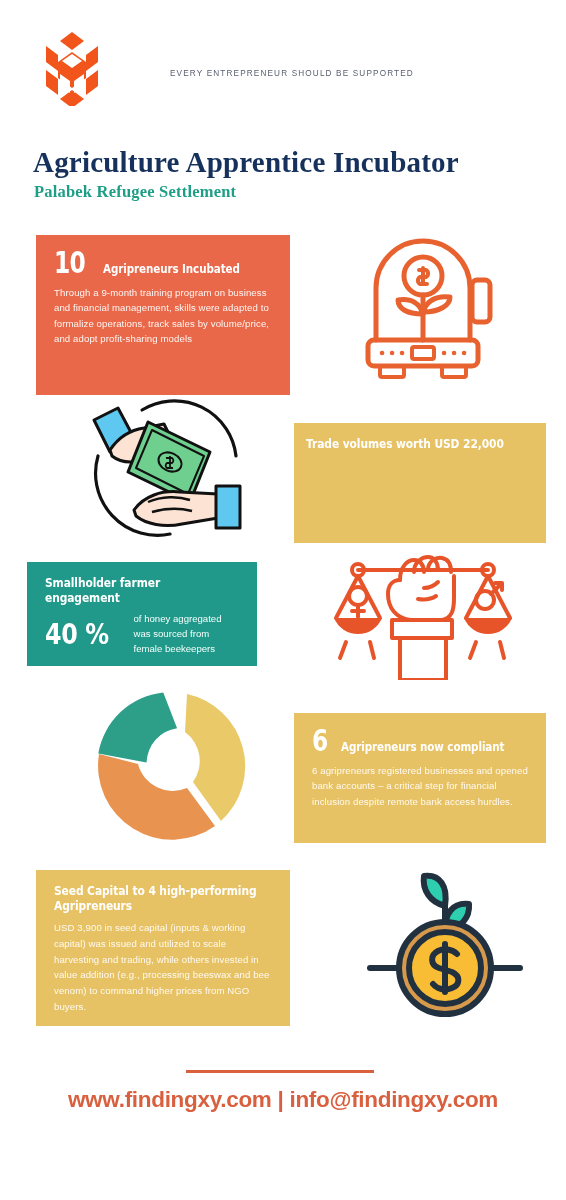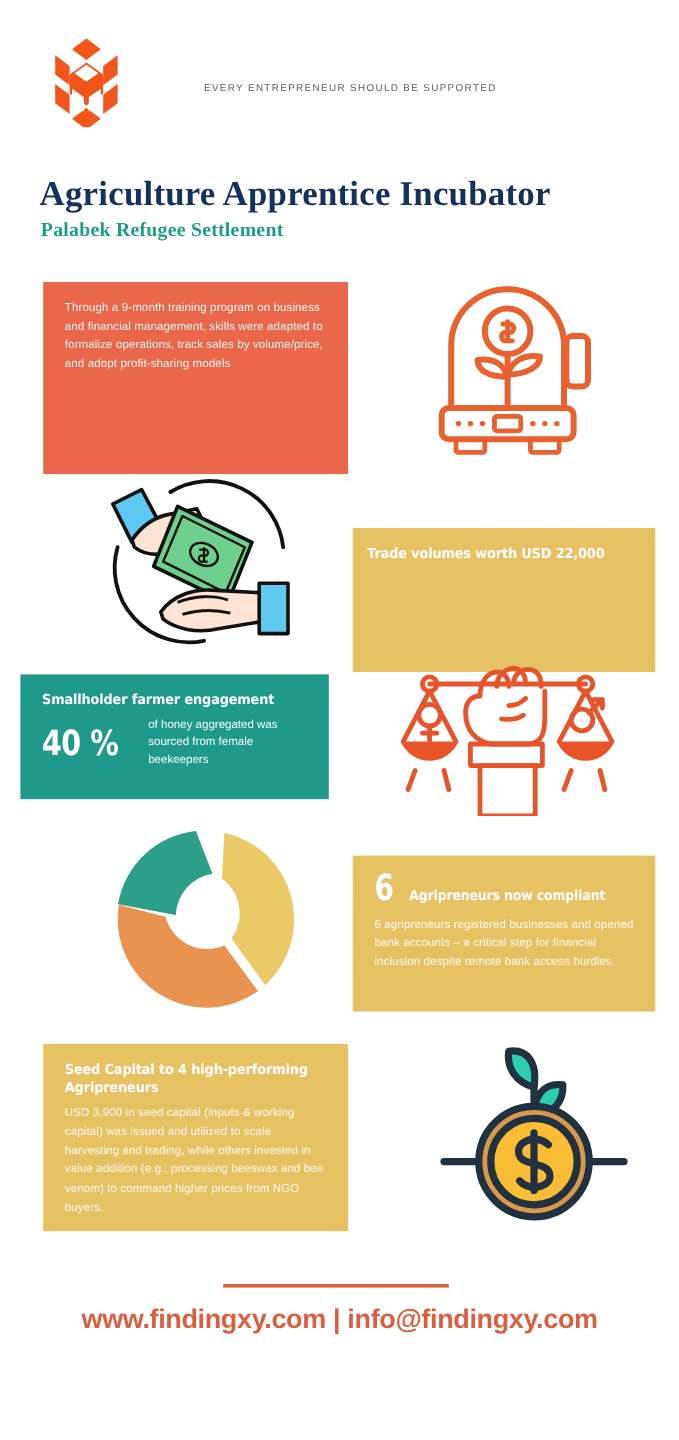--- a/index.html
+++ b/index.html
@@ -107,22 +107,22 @@
   }
   .pct-note {
     font-family:"Liberation Sans", sans-serif;
     font-size:9.6px;
     color:#f3fffb;
     line-height:1.52;
   }
 
   
   #card-incubated { left:36px;  top:235px; width:254px; height:160px; }
-  #card-trade     { left:294px; top:440px; width:252px; height:120px;padding-left:12px; }
-  #card-female    { left:17px;  top:562px; width:257px; height:104px; }
+  #card-trade     { left:294px; top:423px; width:252px; height:120px;padding-left:12px; }
+  #card-female    { left:27px;  top:562px; width:230px; height:104px; }
   #card-compliant { left:294px; top:713px; width:252px; height:130px; }
   #card-seed      { left:36px;  top:870px; width:254px; height:156px; }
 
   
   .illus { position:absolute; }
   #illus-incubator { left:358px; top:228px; width:166px; height:156px; }
   #illus-handsmoney{ left:78px;  top:398px; width:178px; height:146px; }
   #illus-scales    { left:330px; top:552px; width:186px; height:128px; }
   #illus-donut     { left:86px;  top:690px; width:170px; height:152px; }
   #illus-coinplant { left:360px; top:858px; width:170px; height:170px; }
@@ -166,20 +166,24 @@
   </span>
   <span class="logo-text">
     <div class="logo-tag">EVERY ENTREPRENEUR SHOULD BE SUPPORTED</div>
   </span>
 </div>
 
 <div class="main-title">Agriculture Apprentice Incubator</div>
 <div class="sub-title">Palabek Refugee Settlement</div>
 
 <div class="card orange" id="card-incubated">
+  <div class="card-head">
+    <span class="big-num">10</span>
+    <span class="card-title">Agripreneurs Incubated</span>
+  </div>
   <div class="card-body">Through a 9-month training program on business and financial management, skills were adapted to formalize operations, track sales by volume/price, and adopt profit-sharing models</div>
 </div>
 
 <span class="illus" id="illus-incubator">
   <svg width="166" height="156" viewBox="0 0 166 156" fill="none" stroke="#e8622f" stroke-width="5" stroke-linecap="round" stroke-linejoin="round">
     <path d="M18 112 V60 A47 47 0 0 1 112 60 V112"></path>
     <rect x="114" y="52" width="18" height="42" rx="5"></rect>
     <circle cx="65" cy="48" r="19"></circle>
     <path d="M65 40 v16 M61 42 h7 a4 4 0 0 1 0 7 h-6 a4 4 0 0 0 0 7 h7" stroke-width="4"></path>
     <path d="M65 67 V112"></path>

